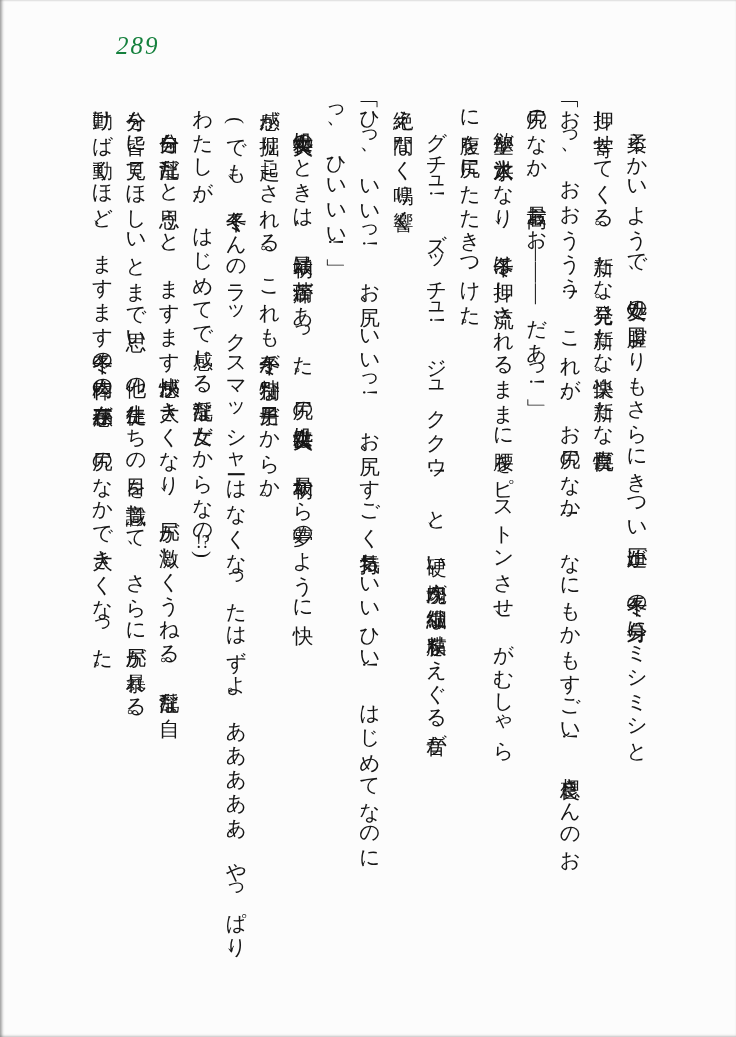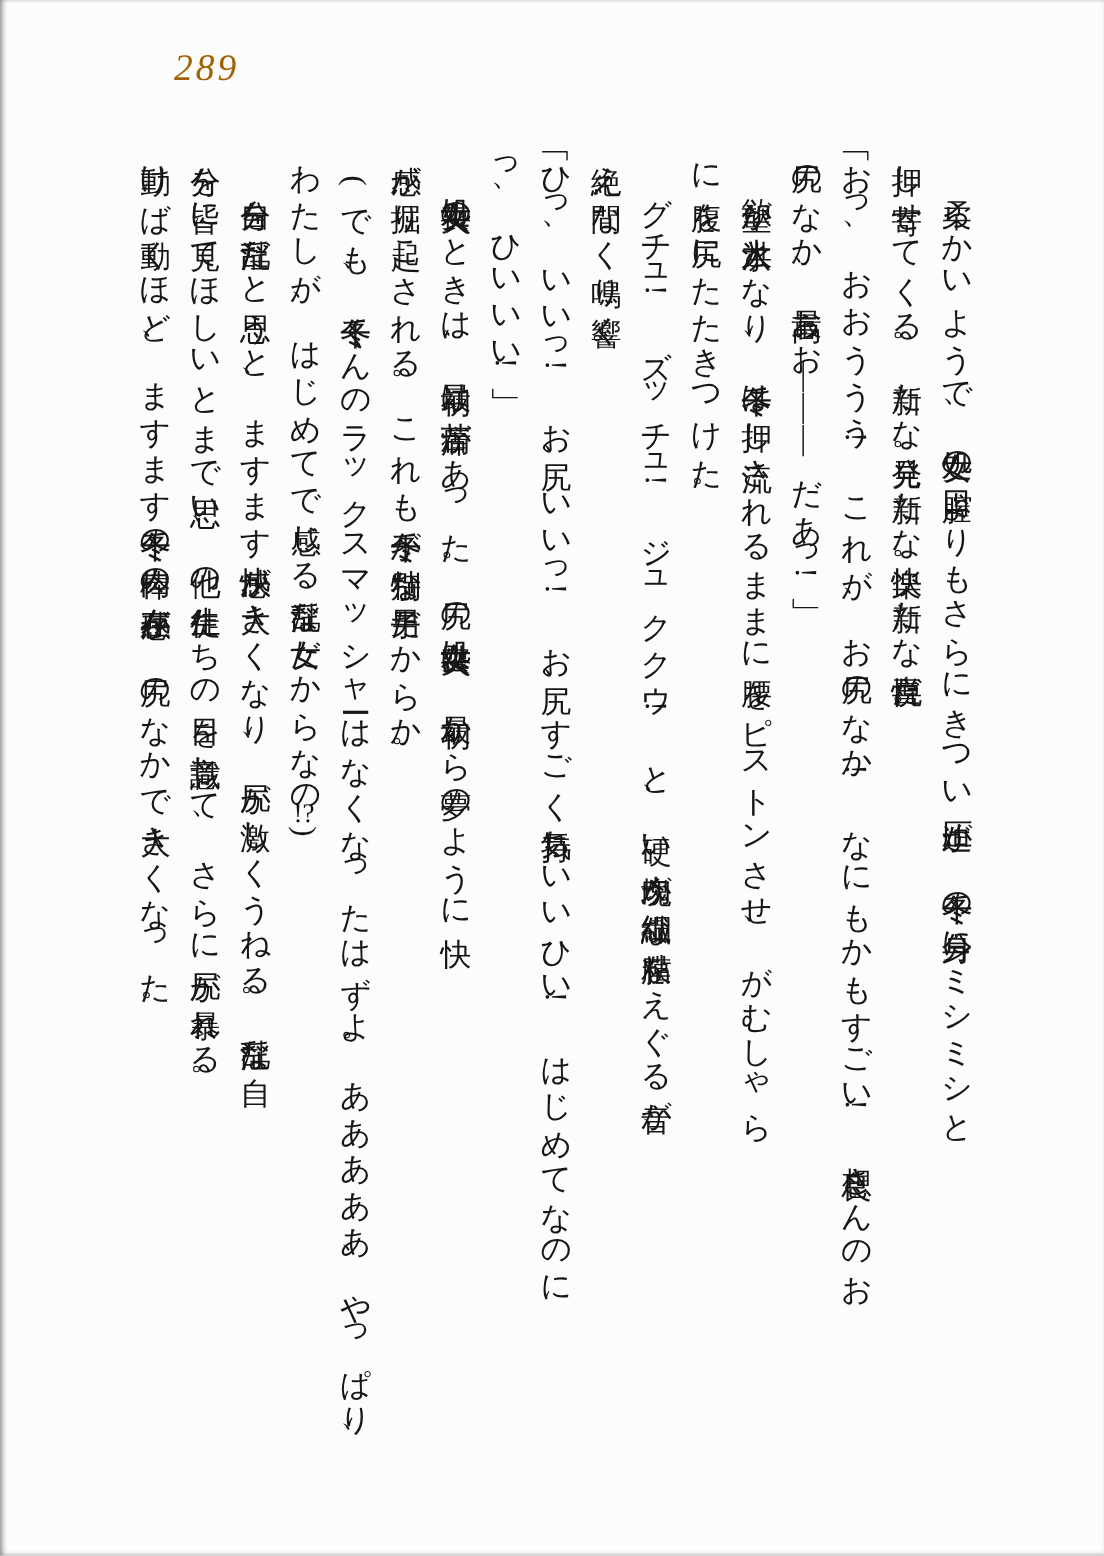--- a/index.html
+++ b/index.html
@@ -19,21 +19,21 @@
       inset 0 -2px 3px -1px rgba(0,0,0,0.18),
       inset 0 2px 2px -1px rgba(0,0,0,0.07);
   }
   .page-number {
     position: absolute;
     top: 32px;
     left: 116px;
     font-size: 25px;
     font-style: italic;
     letter-spacing: 2px;
-    color: #a16207;
+    color: #15803d;
   }
   .text-columns {
     position: absolute;
     top: 95px;
     right: 83px;
     height: 842px;
     writing-mode: vertical-rl;
     text-orientation: mixed;
     color: #161616;
     font-size: 20.5px;

